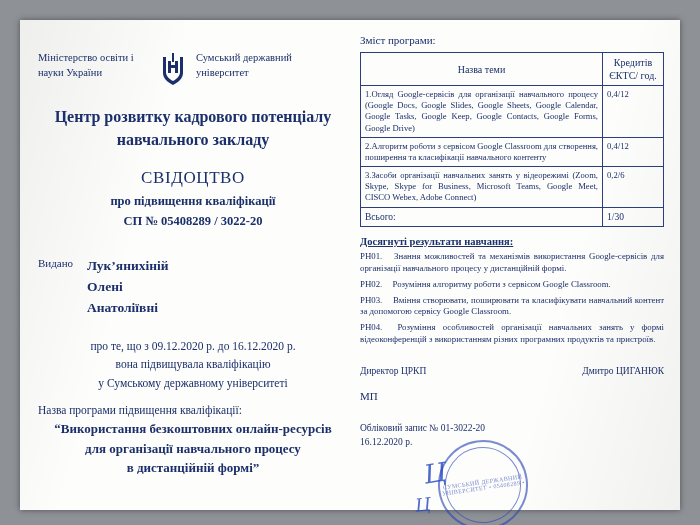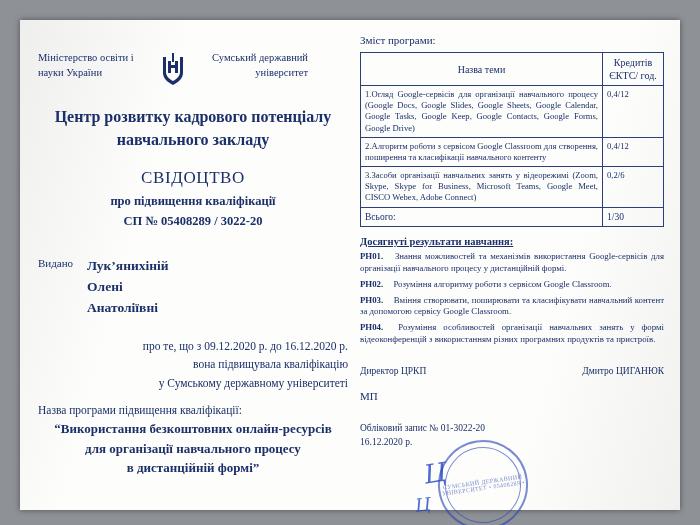--- a/index.html
+++ b/index.html
@@ -49,21 +49,21 @@
     display: flex;
     align-items: flex-start;
     gap: 6px;
     margin-top: 16px;
   }
   .hdr-left, .hdr-right {
     font-size: 10.5px;
     line-height: 1.45;
     width: 112px;
   }
-  .hdr-right { text-align: right; }
+  .hdr-right { text-align: left; }
   .emblem {
     width: 34px;
     text-align: center;
     padding-top: 2px;
   }
   .emblem svg { display: block; margin: 0 auto; }
   .center-block {
     text-align: center;
     margin-top: 17px;
     font-size: 16px;
@@ -97,21 +97,21 @@
     font-size: 11px;
   }
   .issued-label { padding-top: 1px; }
   .issued-name {
     font-size: 13.5px;
     font-weight: bold;
     line-height: 1.55;
   }
   .about {
     margin-top: 18px;
-    text-align: right;
+    text-align: center;
     font-size: 11.5px;
     line-height: 1.6;
   }
   .prog-label {
     margin-top: 12px;
     font-size: 11.5px;
   }
   .prog-name {
     text-align: center;
     font-size: 13px;
@@ -164,21 +164,21 @@
     font-size: 10.5px;
     font-weight: bold;
     text-decoration: underline;
   }
   .result-item {
     margin-top: 4px;
     font-size: 8.8px;
     line-height: 1.35;
     text-align: justify;
   }
-  .result-item b { font-weight: bold; }
+  .result-item b { font-weight: normal; }
   .sign-row {
     position: relative;
     margin-top: 20px;
     display: flex;
     justify-content: space-between;
     font-size: 9.5px;
   }
   .mp {
     margin-top: 14px;
     font-size: 11px;

